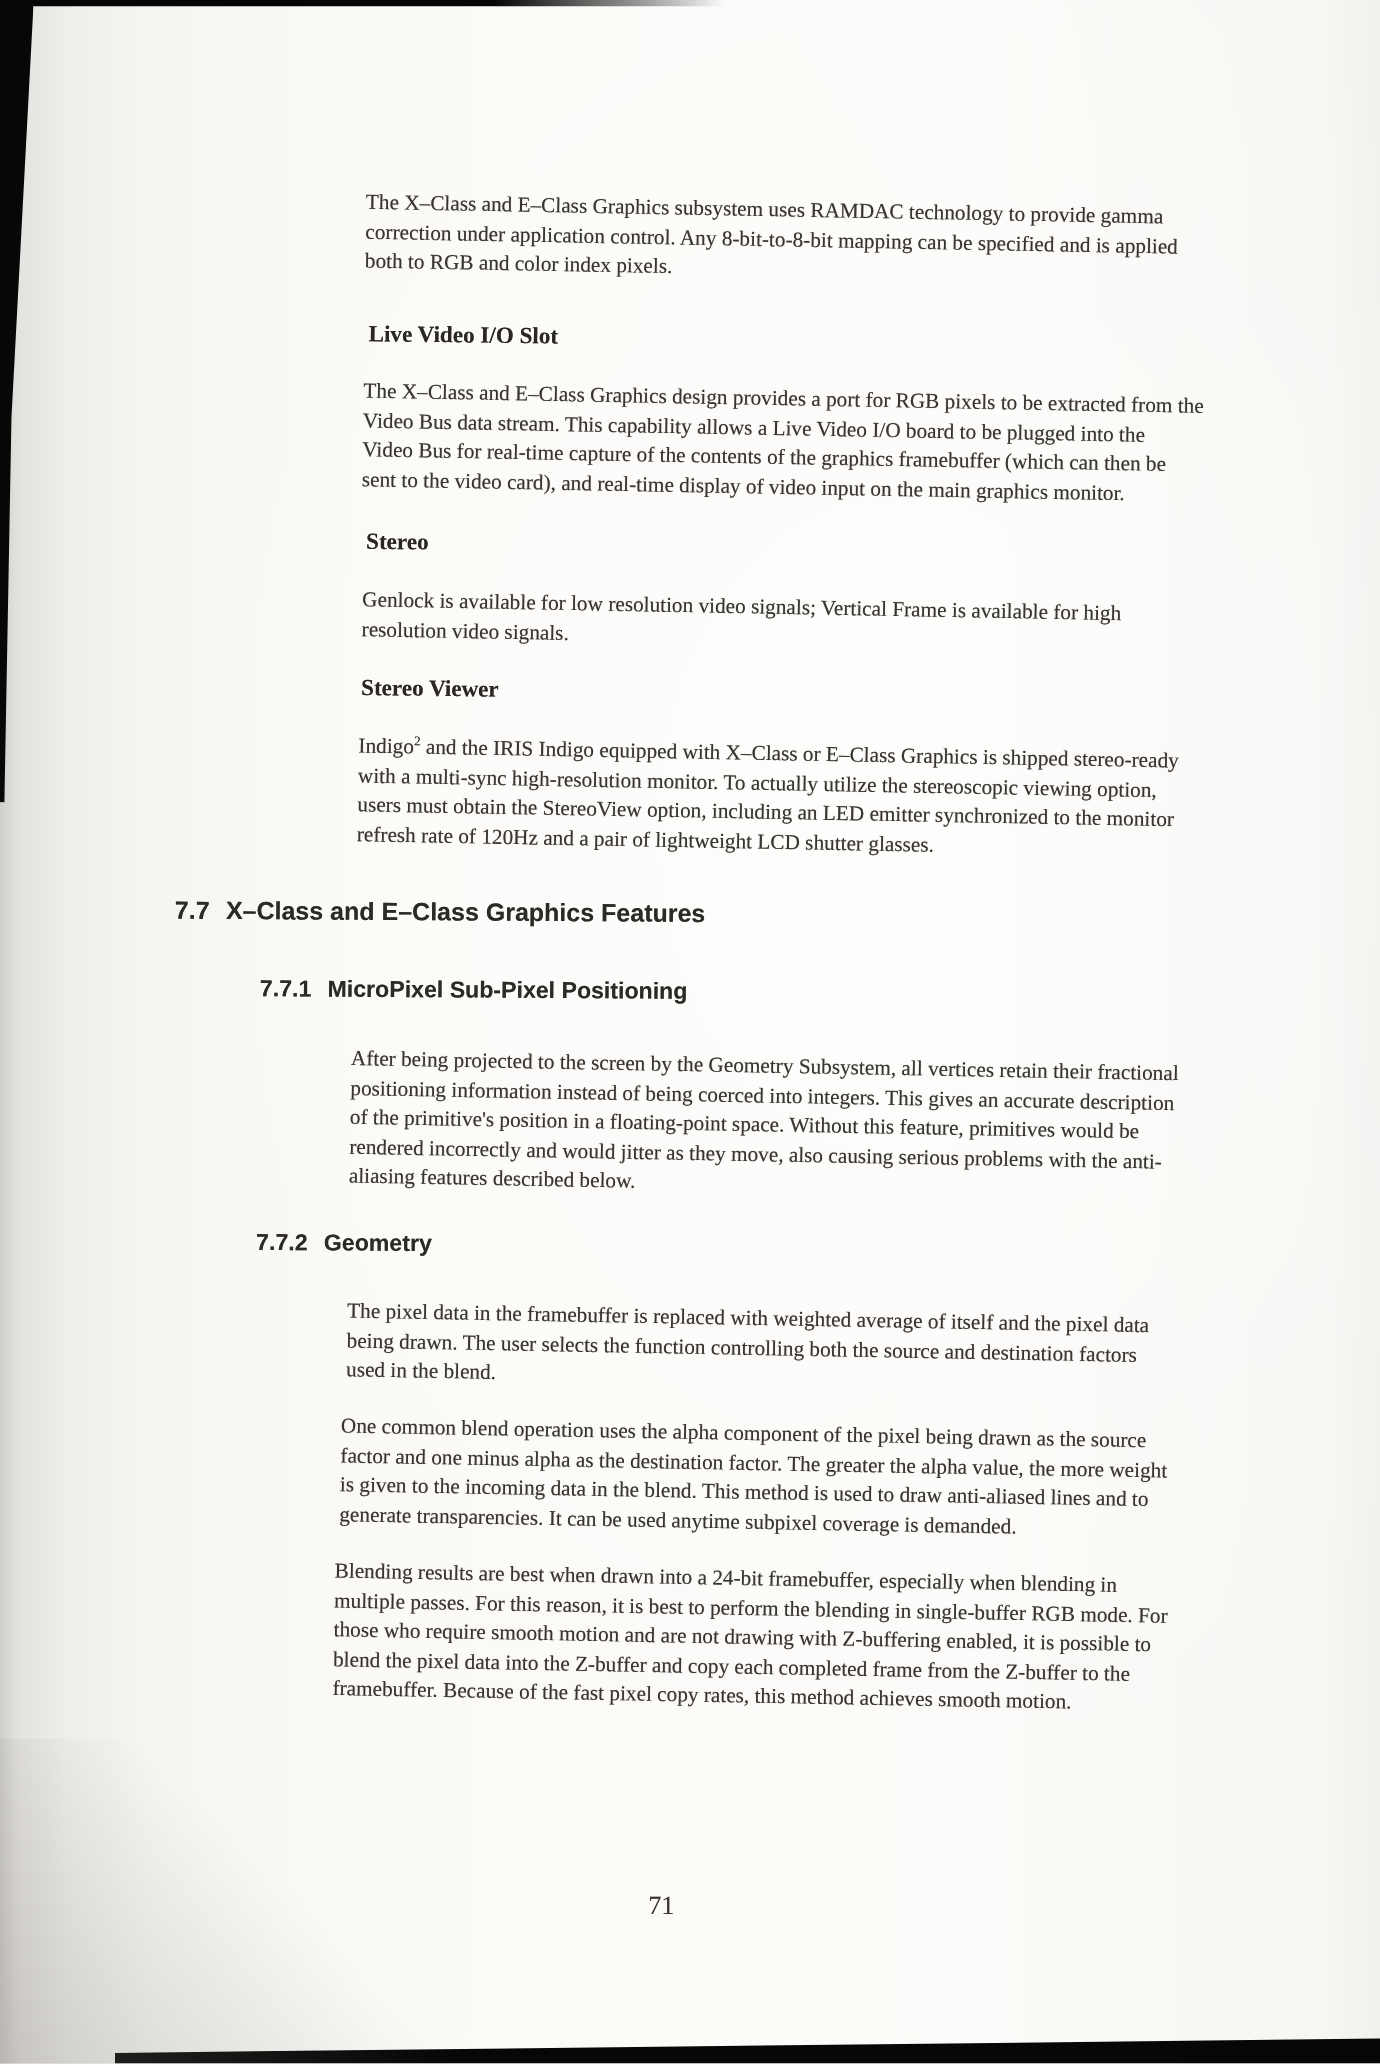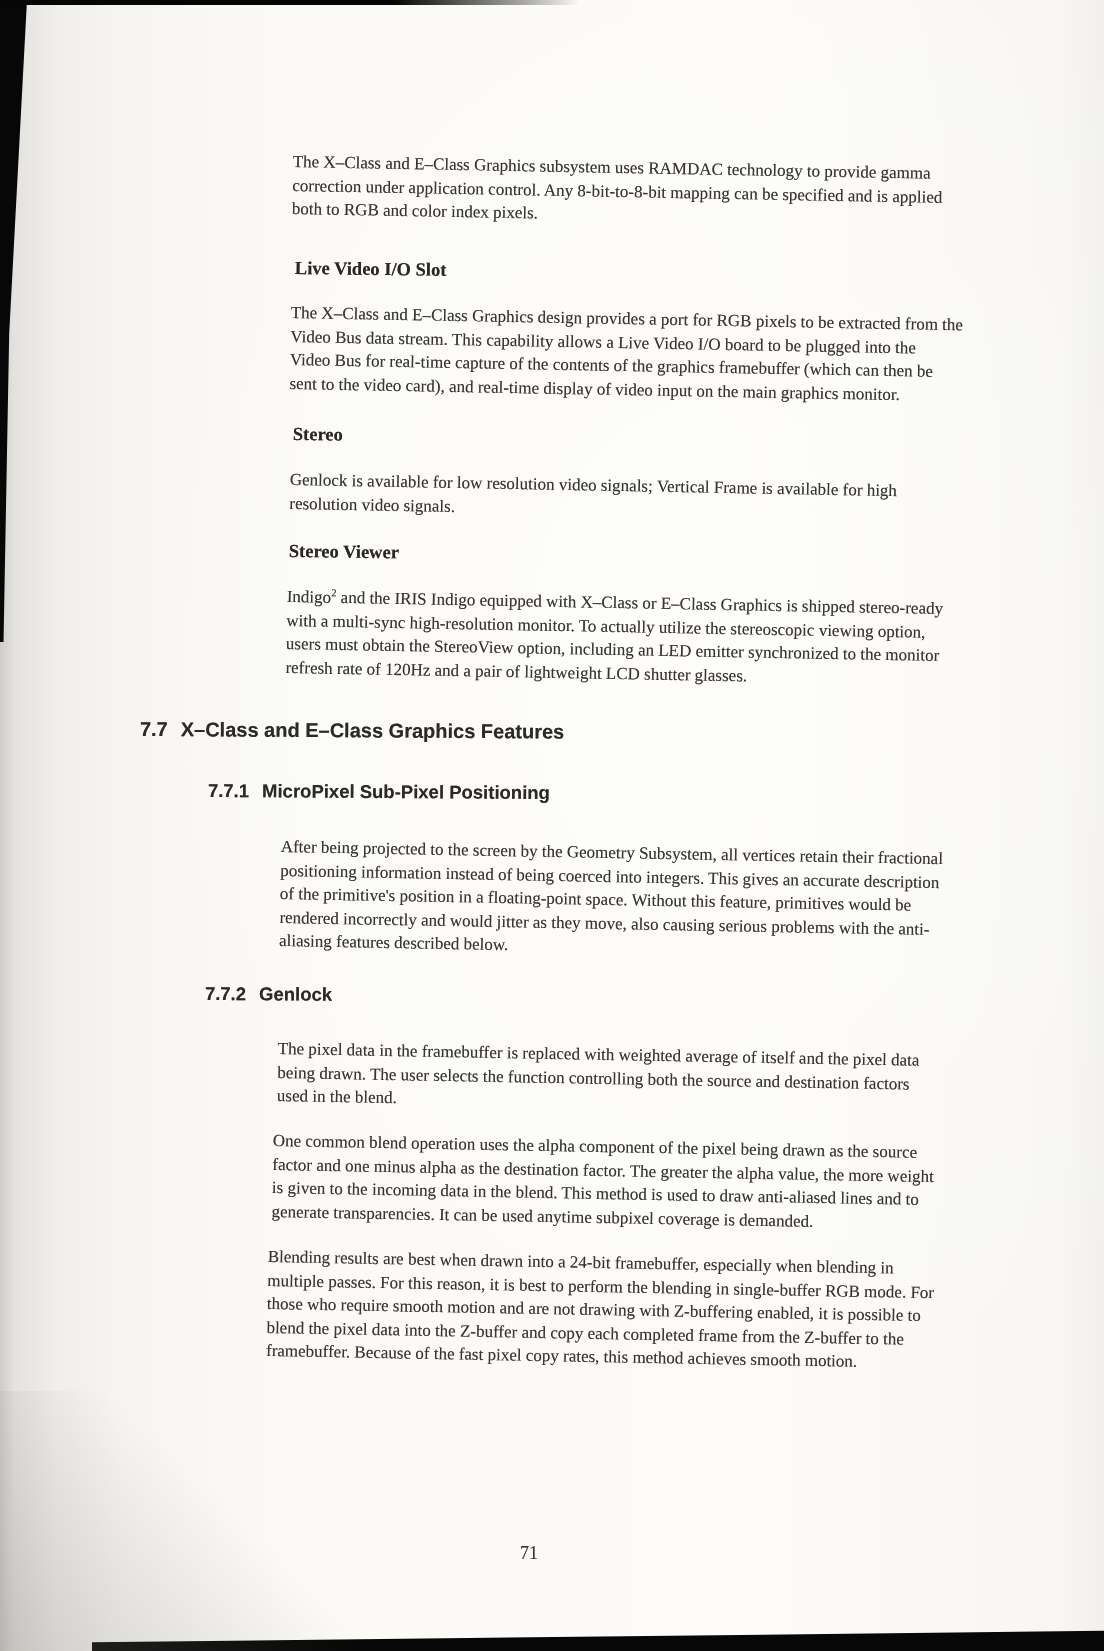--- a/index.html
+++ b/index.html
@@ -71,24 +71,23 @@
   .numhead .num { display: inline-block; text-align: right; }
   .numhead .lbl { display: inline-block; margin-left: 13px; }
   .h2 { font-size: 20px; }
   .h3 { font-size: 18.5px; }
   sup.sp { font-size: 0.62em; vertical-align: super; line-height: 0; }
   .pagenum {
     position: absolute;
     left: 0; top: 1512px;
     width: 1058px;
     text-align: center;
-    font-size: 18px;
+    font-size: 21px;
     color: #3a3631;
     text-shadow: 0 0 0.5px rgba(58,54,49,0.5);
-    margin-top: 31px;
   }
 </style>
 </head>
 <body>
 
 <div class="page">
 
   <div class="scan-left"></div>
   <div class="scan-top"></div>
   <div class="scan-bottom"></div>
@@ -131,21 +130,21 @@
 
   <div class="block para" style="left:281px; top:835px;">
     <div class="line">After being projected to the screen by the Geometry Subsystem, all vertices retain their fractional</div>
     <div class="line">positioning information instead of being coerced into integers. This gives an accurate description</div>
     <div class="line">of the primitive's position in a floating-point space. Without this feature, primitives would be</div>
     <div class="line">rendered incorrectly and would jitter as they move, also causing serious problems with the anti-</div>
     <div class="line">aliasing features described below.</div>
   </div>
 
   <div class="block numhead h3" style="left:205px; top:983px;">
-    <span class="num">7.7.2</span><span class="lbl">Genlock</span>
+    <span class="num">7.7.2</span><span class="lbl">Geometry</span>
   </div>
 
   <div class="block para" style="left:278px; top:1037px;">
     <div class="line">The pixel data in the framebuffer is replaced with weighted average of itself and the pixel data</div>
     <div class="line">being drawn. The user selects the function controlling both the source and destination factors</div>
     <div class="line">used in the blend.</div>
   </div>
 
   <div class="block para" style="left:273px; top:1129px;">
     <div class="line">One common blend operation uses the alpha component of the pixel being drawn as the source</div>

